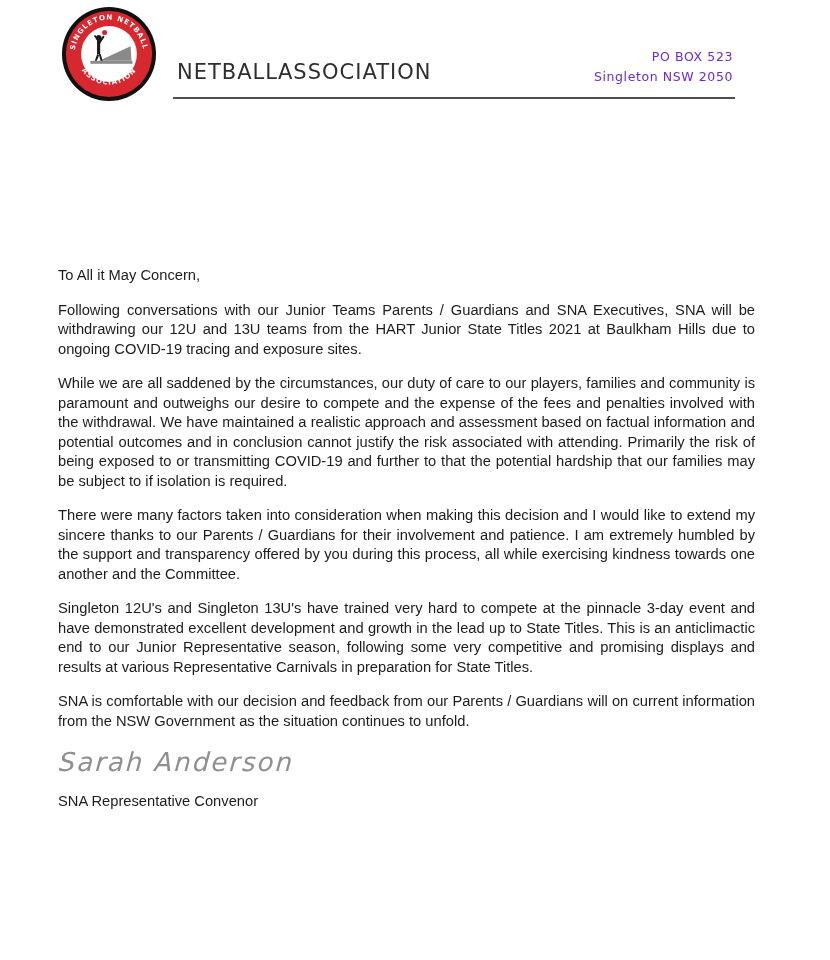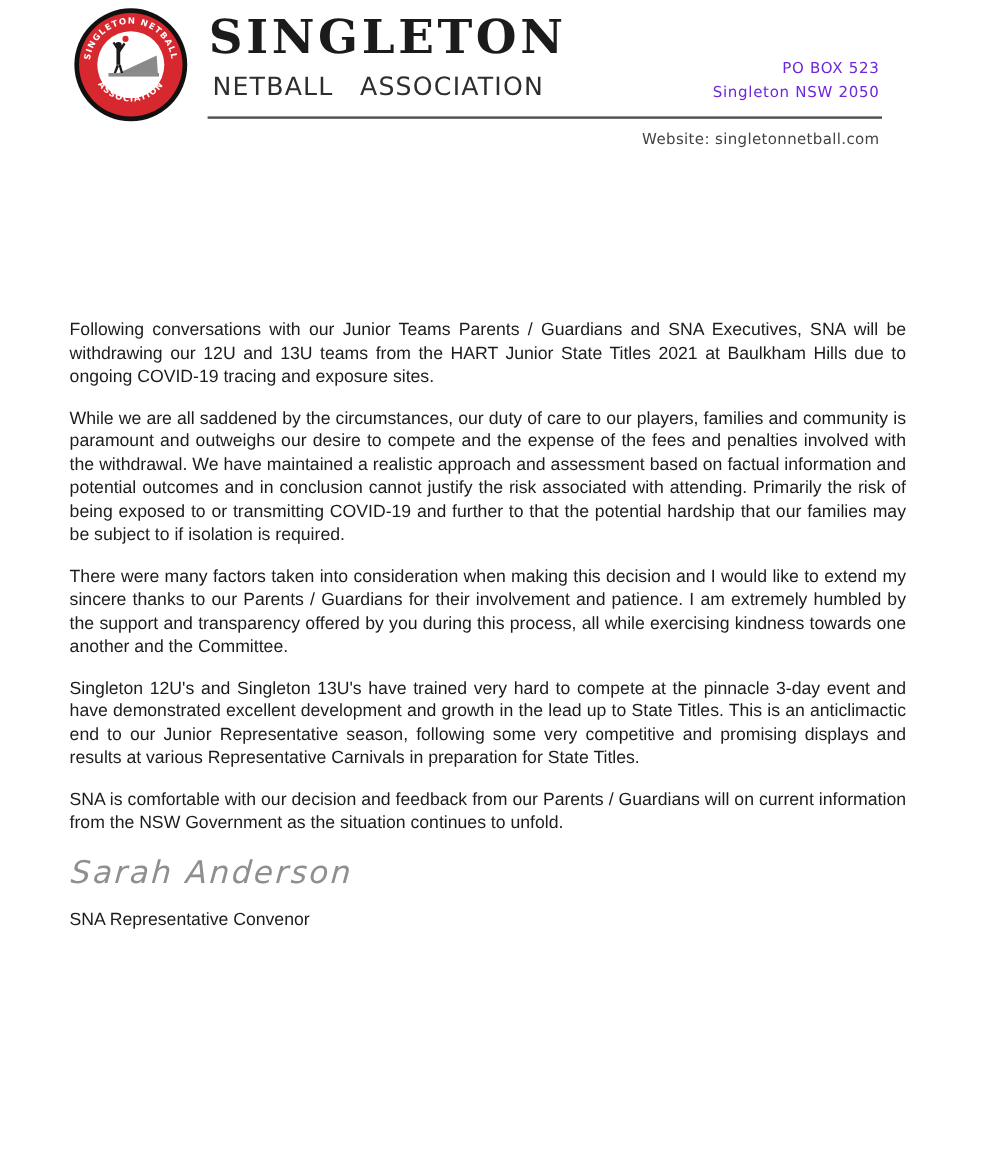--- a/index.html
+++ b/index.html
@@ -34,21 +34,20 @@
   }
   .brand-subtitle {
     position: absolute;
     left: 177px;
     top: 60px;
     font-family: "DejaVu Sans", sans-serif;
     font-size: 21px;
     letter-spacing: 1px;
     color: #2e2e2e;
     display: flex;
-    gap: 22px;
   }
   .contact-top {
     position: absolute;
     right: 97px;
     top: 47px;
     text-align: right;
     font-family: "DejaVu Sans", sans-serif;
     font-size: 12.5px;
     letter-spacing: 0.6px;
     color: #6d28d9;
@@ -126,38 +125,37 @@
       <rect x="37.8" y="36" width="3.2" height="14" fill="#1a1a1a"></rect>
       <path d="M 39,38 L 44,31 L 45.5,32.5 L 40.5,40 Z" fill="#1a1a1a"></path>
       <path d="M 39,38 L 34.5,31.5 L 36,30.5 L 40.5,37 Z" fill="#1a1a1a"></path>
       <path d="M 38,50 L 35.5,57 L 37.5,57 L 40,51 Z" fill="#1a1a1a"></path>
       <path d="M 39.5,50 L 41.5,57 L 43.5,57 L 41.5,50 Z" fill="#1a1a1a"></path>
     </g>
 
     <circle cx="45.5" cy="28" r="2.6" fill="#d7282f"></circle>
   </svg>
 
-  <div class="brand-title">SINGLETON</div>
   <div class="brand-subtitle">
     <span>NETBALL</span>
     <span>ASSOCIATION</span>
   </div>
 
   <div class="contact-top">
     <div>PO BOX 523</div>
     <div>Singleton NSW  2050</div>
   </div>
 
   <div class="header-rule"></div>
 
   <div class="contact-bottom">
-    <div>Website:  singletonnetball.com</div>
   </div>
 
   <div class="letter">
+    <p>To All it May Concern,</p>
     <p class="justified">Following conversations with our Junior Teams Parents / Guardians and SNA Executives, SNA will be withdrawing our 12U and 13U teams from the HART Junior State Titles 2021 at Baulkham Hills due to ongoing COVID-19 tracing and exposure sites.</p>
     <p class="justified">While we are all saddened by the circumstances, our duty of care to our players, families and community is paramount and outweighs our desire to compete and the expense of the fees and penalties involved with the withdrawal. We have maintained a realistic approach and assessment based on factual information and potential outcomes and in conclusion cannot justify the risk associated with attending. Primarily the risk of being exposed to or transmitting COVID-19 and further to that the potential hardship that our families may be subject to if isolation is required.</p>
     <p class="justified">There were many factors taken into consideration when making this decision and I would like to extend my sincere thanks to our Parents / Guardians for their involvement and patience. I am extremely humbled by the support and transparency offered by you during this process, all while exercising kindness towards one another and the Committee.</p>
     <p class="justified">Singleton 12U's and Singleton 13U's have trained very hard to compete at the pinnacle 3-day event and have demonstrated excellent development and growth in the lead up to State Titles. This is an anticlimactic end to our Junior Representative season, following some very competitive and promising displays and results at various Representative Carnivals in preparation for State Titles.</p>
     <p class="justified">SNA is comfortable with our decision and feedback from our Parents / Guardians will on current information from the NSW Government as the situation continues to unfold.</p>
     <div class="signature">Sarah Anderson</div>
     <p>SNA Representative Convenor</p>
   </div>
 
 </div>

